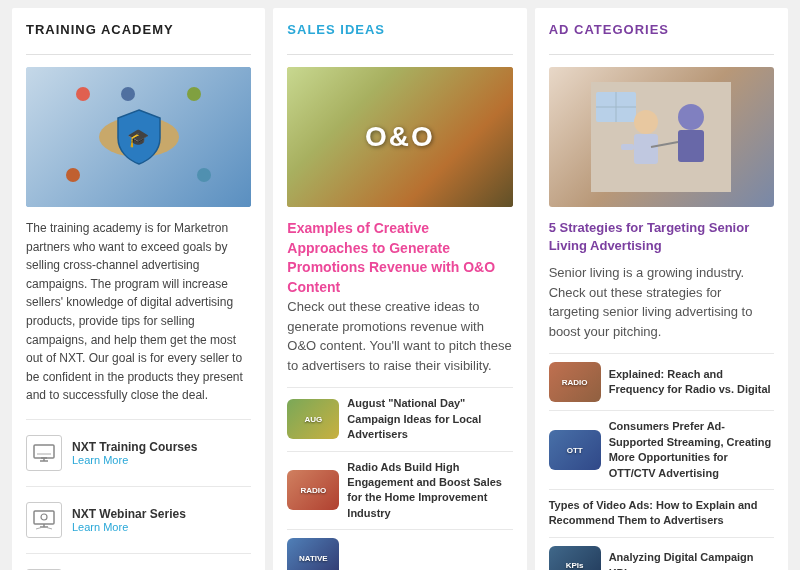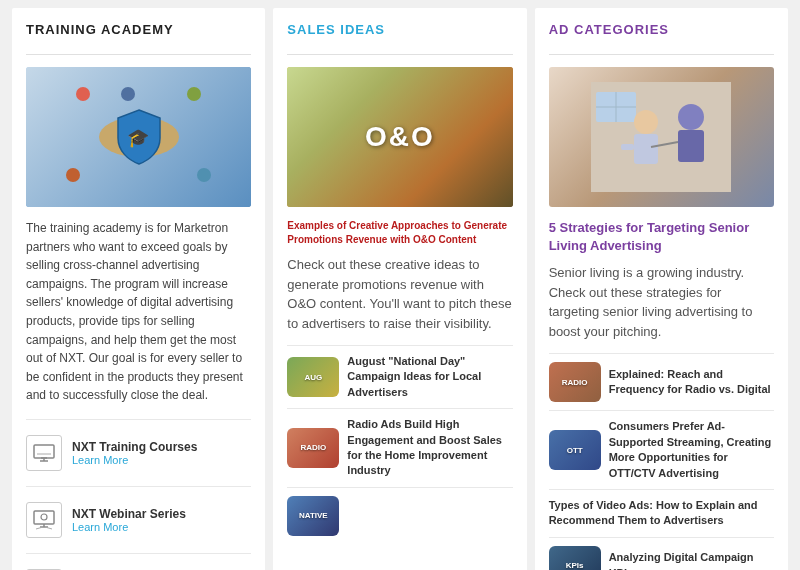--- a/index.html
+++ b/index.html
@@ -154,24 +154,23 @@
     .link-title {
       font-size: 12px;
       font-weight: 700;
       color: #333;
     }
     .link-subtitle {
       font-size: 11px;
       color: #2aa8d8;
     }
     .article-title {
-      font-size: 10px;
-      font-weight: 700;
-      color: #b91c1c;
-      margin-bottom: 8px;
+      font-size: 14px;
+      font-weight: 700;
+      color: #ec4899;
       line-height: 1.4;
     }
     .article-title-purple {
       font-size: 13px;
       font-weight: 700;
       color: #7b3fa0;
       margin-bottom: 8px;
       line-height: 1.4;
     }
     .article-desc {

